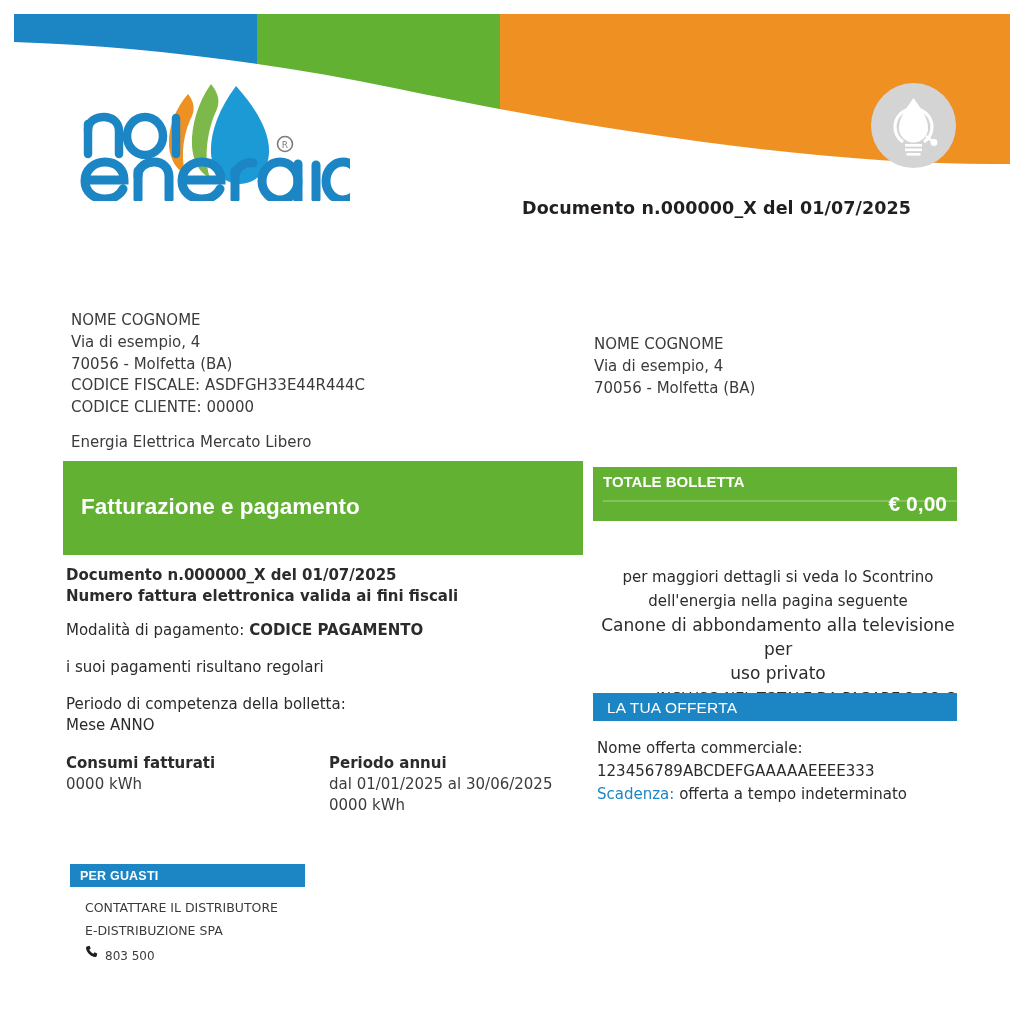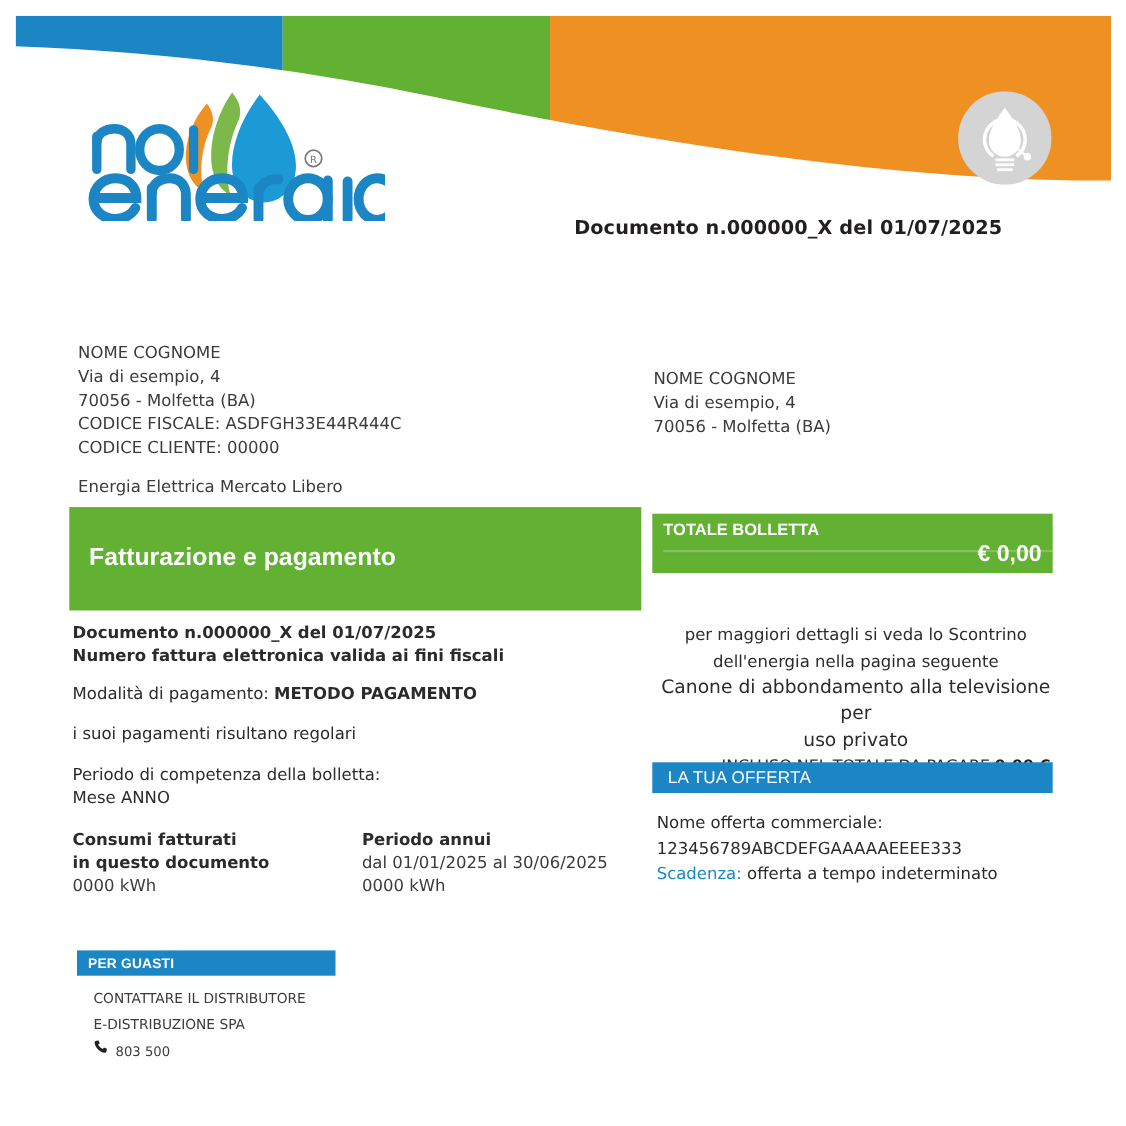--- a/index.html
+++ b/index.html
@@ -380,31 +380,30 @@
   <div class="banner-totale">
     <div class="label">TOTALE BOLLETTA</div>
     <div class="rule"></div>
     <div class="amount">€ 0,00</div>
   </div>
 
   <div class="left-body">
     <div class="l-line b">Documento n.000000_X del 01/07/2025</div>
     <div class="l-line b">Numero fattura elettronica valida ai fini fiscali</div>
     <div class="l-line gap-a">
-      <span>Modalità di pagamento: </span><span class="b">METODO PAGAMENTO</span>
+      <span>Modalità di pagamento: </span><span class="b">CODICE PAGAMENTO</span>
     </div>
     <div class="l-line gap-b">i suoi pagamenti risultano regolari</div>
     <div class="l-line gap-c">Periodo di competenza della bolletta:</div>
     <div class="l-line">Mese ANNO</div>
   </div>
 
   <div class="consumi">
     <div class="col-a">
       <div class="hd">Consumi fatturati</div>
-      <div class="hd">in questo documento</div>
       <div class="val">0000 kWh</div>
     </div>
     <div class="col-b">
       <div class="hd">Periodo annui</div>
       <div class="val">dal 01/01/2025 al 30/06/2025</div>
       <div class="val">0000 kWh</div>
     </div>
   </div>
 
   <div class="guasti-banner">

